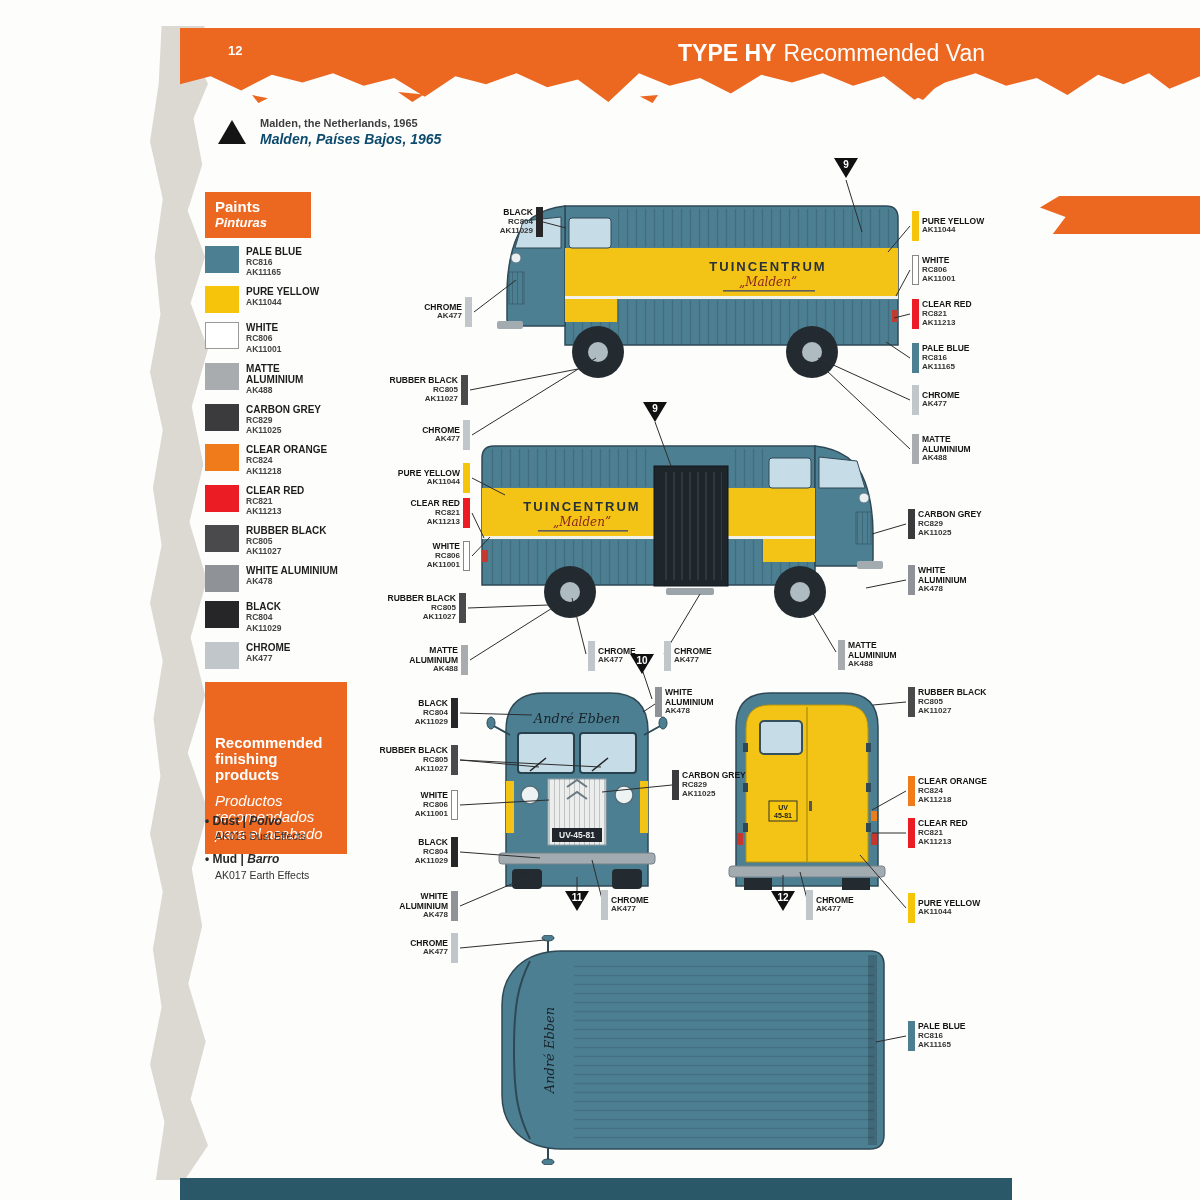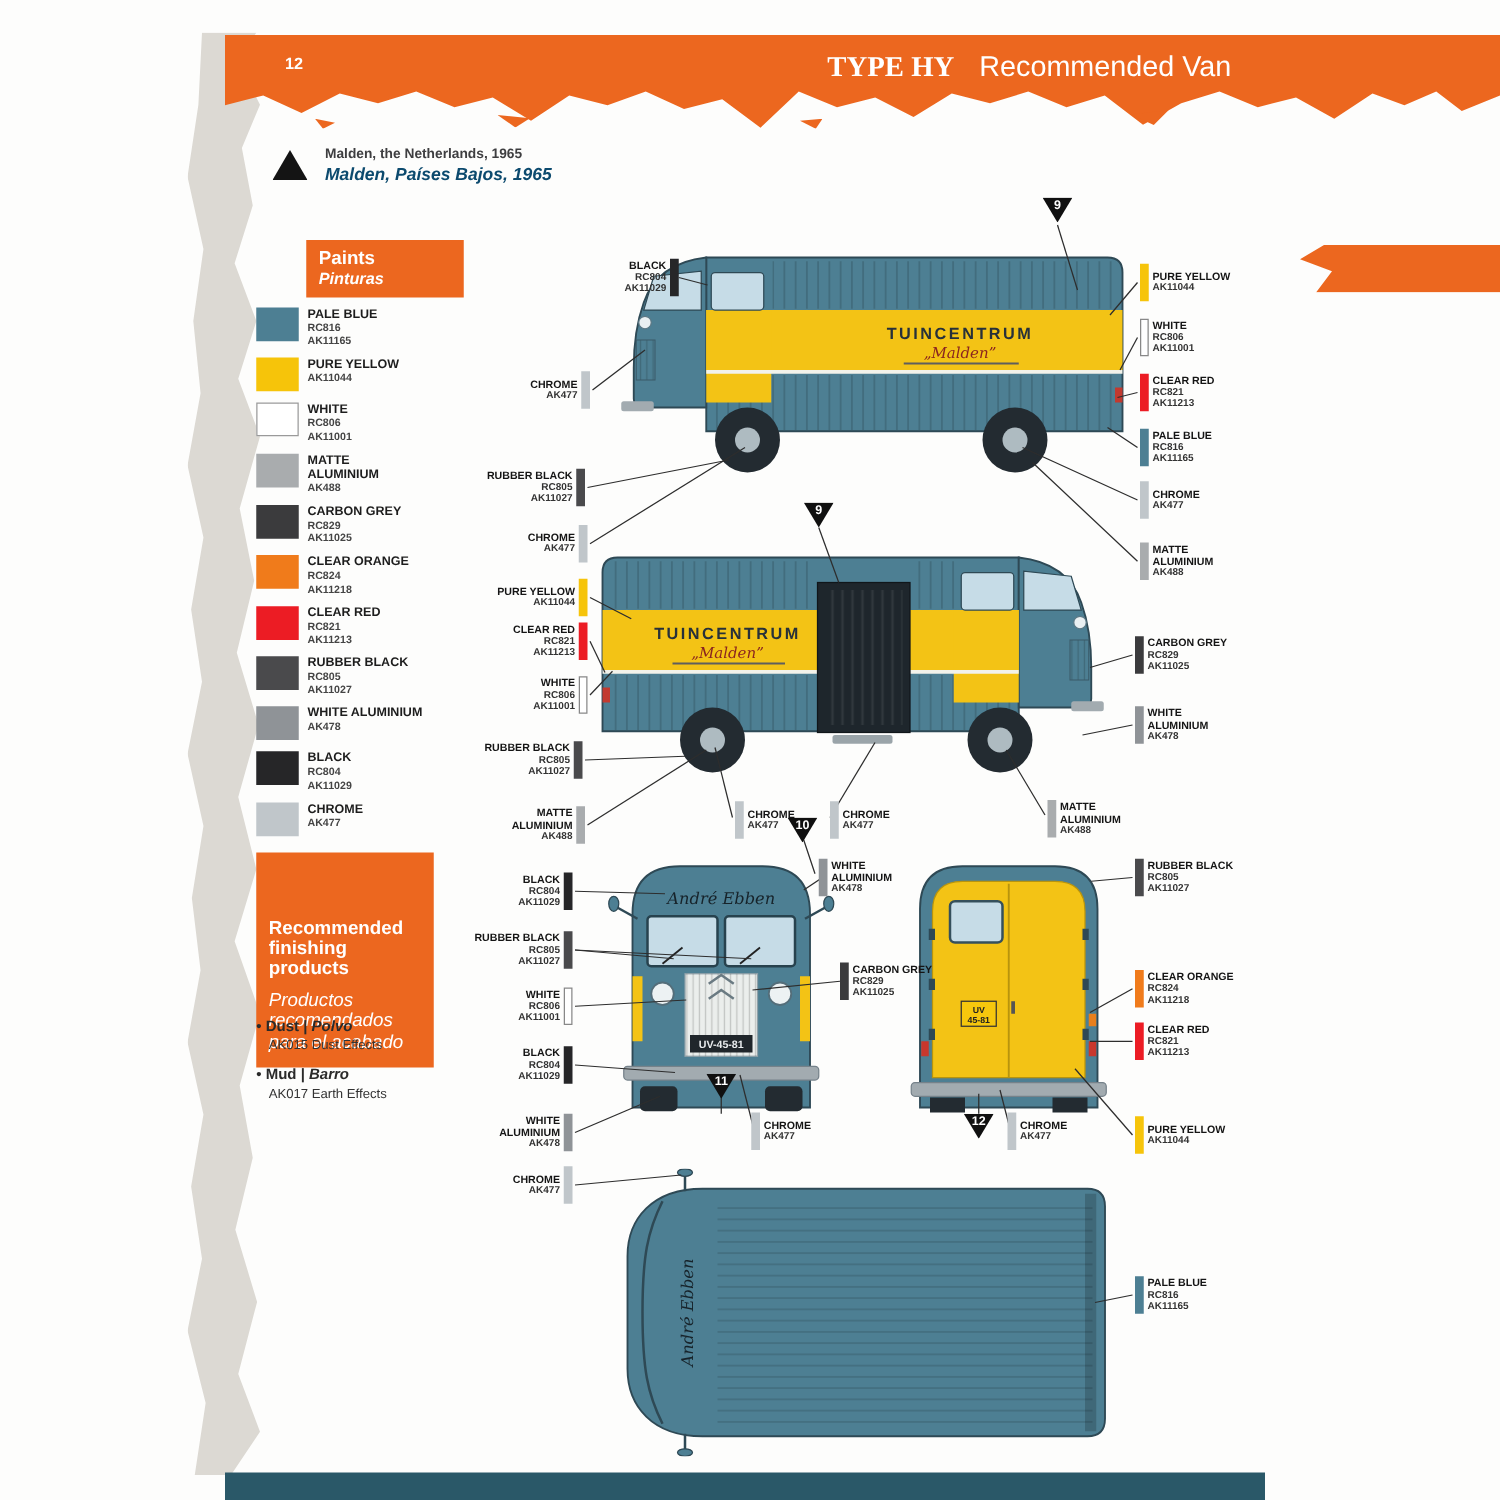--- a/index.html
+++ b/index.html
@@ -8,39 +8,39 @@
 
   
   .edge-strip{position:absolute;left:150px;top:26px;width:58px;height:1154px;background:#dcd9d3;z-index:1;
     clip-path:polygon(20% 0%,95% 0%,70% 2%,100% 5%,75% 8%,90% 12%,65% 16%,95% 20%,70% 24%,100% 28%,72% 33%,92% 38%,68% 43%,98% 48%,70% 53%,95% 58%,65% 63%,100% 68%,72% 73%,90% 78%,66% 83%,96% 88%,70% 93%,100% 97%,60% 100%,10% 100%,25% 95%,0% 90%,20% 85%,5% 80%,22% 75%,0% 70%,18% 65%,6% 60%,22% 55%,0% 50%,20% 45%,5% 40%,22% 35%,0% 30%,18% 25%,8% 20%,22% 15%,0% 10%,15% 5%);}
 
   
   .band{position:absolute;left:180px;top:28px;width:1020px;height:78px;background:#ec671f;z-index:6;
     clip-path:polygon(0 0,100% 0,100% 62%,97% 78%,95% 58%,92.5% 72%,90% 60%,87% 86%,84% 64%,81% 74%,78% 58%,75% 70%,72% 92%,69% 62%,66% 74%,63% 58%,60% 70%,57% 60%,54% 84%,51% 64%,48% 74%,45% 58%,42% 95%,39% 66%,36% 76%,33% 58%,30% 72%,27% 62%,24% 88%,21% 64%,18% 74%,15% 58%,12% 70%,9% 60%,6% 80%,3% 62%,0 72%);}
   .pageno{position:absolute;left:48px;top:15px;color:#fff;font-weight:bold;font-size:13px;}
   .band-title{position:absolute;right:215px;top:12px;color:#fff;font-size:23px;white-space:nowrap;}
-  .band-title .tb{font-weight:bold;margin-right:20px;font-family:Liberation Serif, serif;}
+  .band-title .tb{font-weight:bold;margin-right:7px;}
   .frag{position:absolute;background:#ec671f;z-index:6;}
   .frag.f1{left:398px;top:92px;width:26px;height:10px;clip-path:polygon(0 0,100% 25%,55% 100%);}
   .frag.f2{left:640px;top:95px;width:18px;height:8px;clip-path:polygon(0 20%,100% 0,70% 100%);}
   .frag.f3{left:905px;top:88px;width:30px;height:12px;clip-path:polygon(0 30%,100% 0,60% 100%);}
   .frag.f4{left:252px;top:95px;width:16px;height:8px;clip-path:polygon(0 0,100% 40%,40% 100%);}
   .right-piece{position:absolute;left:1040px;top:196px;width:160px;height:38px;background:#ec671f;z-index:6;
     clip-path:polygon(0 30%,12% 0,100% 0,100% 100%,8% 100%,16% 55%);}
 
   
   .loc-tri{position:absolute;left:218px;top:120px;width:28px;height:24px;background:#141414;z-index:6;
     clip-path:polygon(50% 0,100% 100%,0 100%);}
   .loc-text{position:absolute;left:260px;top:117px;z-index:6;line-height:1.25;}
   .loc-en{font-weight:bold;font-size:11px;color:#3e3e40;}
   .loc-es{font-weight:bold;font-style:italic;font-size:14px;color:#0c4a6e;text-align:right;}
 
   
-  .paints-box{position:absolute;left:205px;top:192px;width:126px;height:46px;background:#ec671f;z-index:6;
-    color:#fff;padding:6px 10px;box-sizing:border-box;margin-left:40px;}
+  .paints-box{position:absolute;left:205px;top:192px;width:106px;height:46px;background:#ec671f;z-index:6;
+    color:#fff;padding:6px 10px;box-sizing:border-box;}
   .paints-box .t1{font-weight:bold;font-size:15px;}
   .paints-box .t2{font-weight:bold;font-style:italic;font-size:13px;}
   .paints-list{position:absolute;left:205px;top:246px;width:140px;z-index:6;}
   .paint-row{display:flex;gap:7px;margin-bottom:9px;align-items:flex-start;}
   .swatch{width:34px;height:27px;flex:none;display:block;}
   .swatch.w{border:1px solid #9a9a9a;box-sizing:border-box;}
   .plabel{display:block;max-width:92px;}
   .plabel b{display:block;font-size:10px;line-height:1.1;color:#1d1d1d;}
   .plabel span{display:block;font-size:8.5px;font-weight:bold;color:#444;line-height:1.2;}
 
@@ -631,18 +631,18 @@
         <span class="cbar" style="background: rgb(77, 127, 147);"></span>
         <span class="ctext">
           <b>PALE BLUE</b>
           <span>RC816</span>
           <span>AK11165</span>
         </span>
       </div>
       <div class="marker" style="left: 846px; top: 158px;">9</div>
       <div class="marker" style="left: 655px; top: 402px;">9</div>
       <div class="marker" style="left: 642px; top: 654px;">10</div>
-      <div class="marker" style="left: 577px; top: 859px;">11</div>
+      <div class="marker" style="left: 577px; top: 891px;">11</div>
       <div class="marker" style="left: 783px; top: 891px;">12</div>
     </div>
 
   <div class="footer-bar"></div>
 </div>
 
 </body></html>

